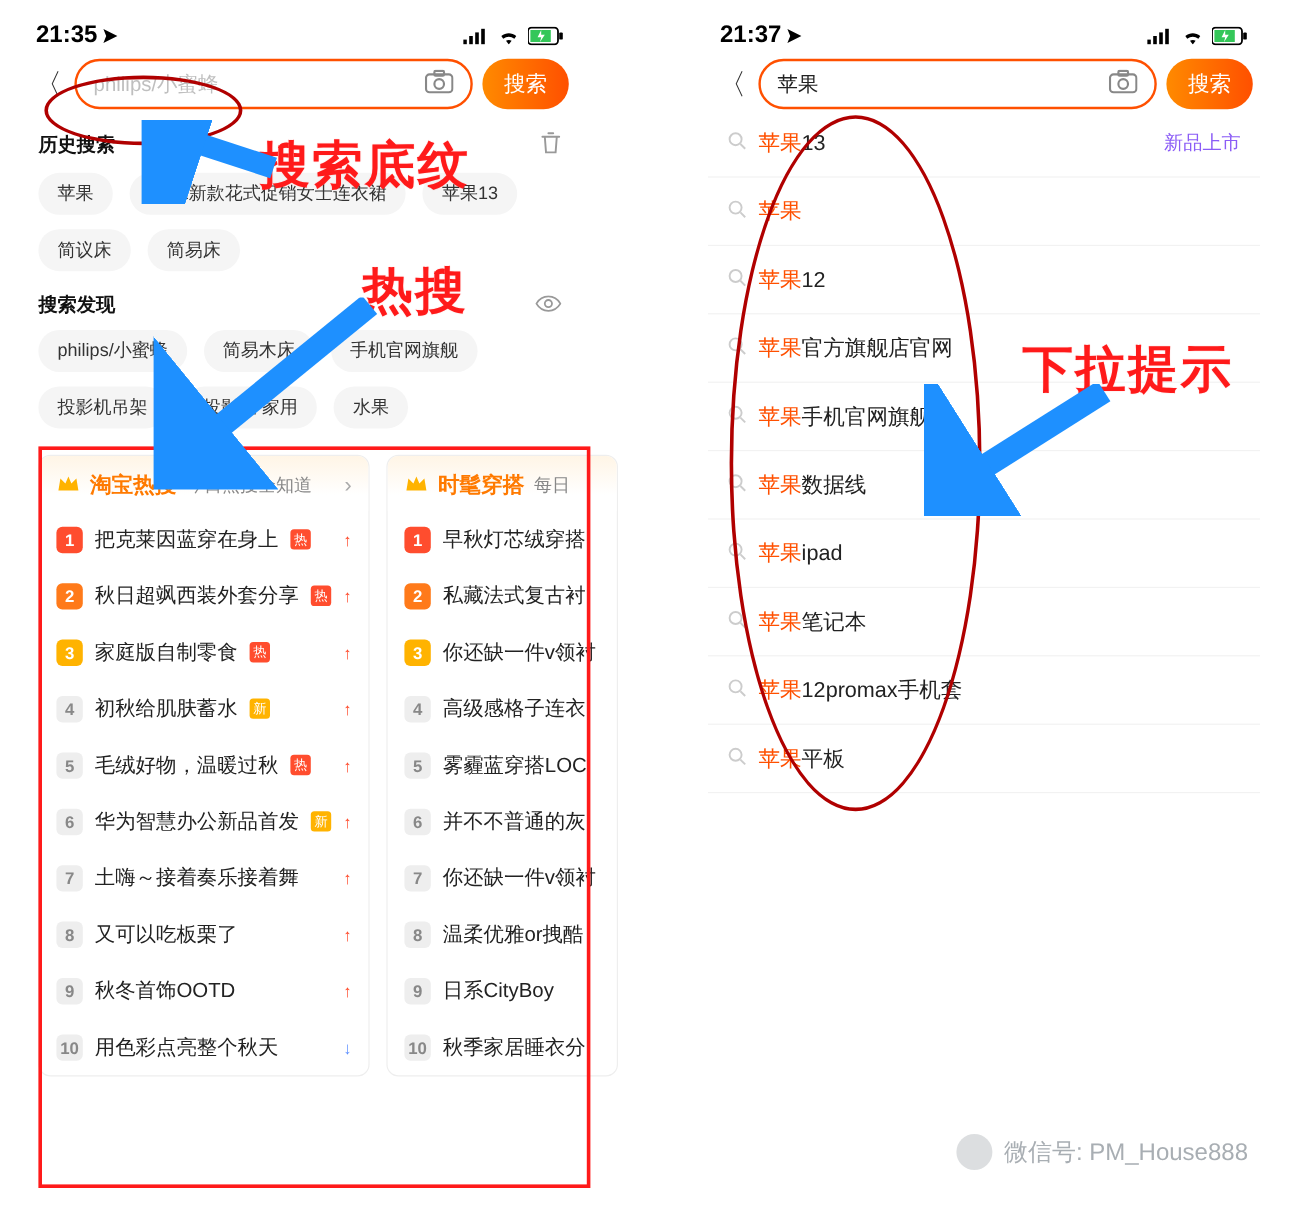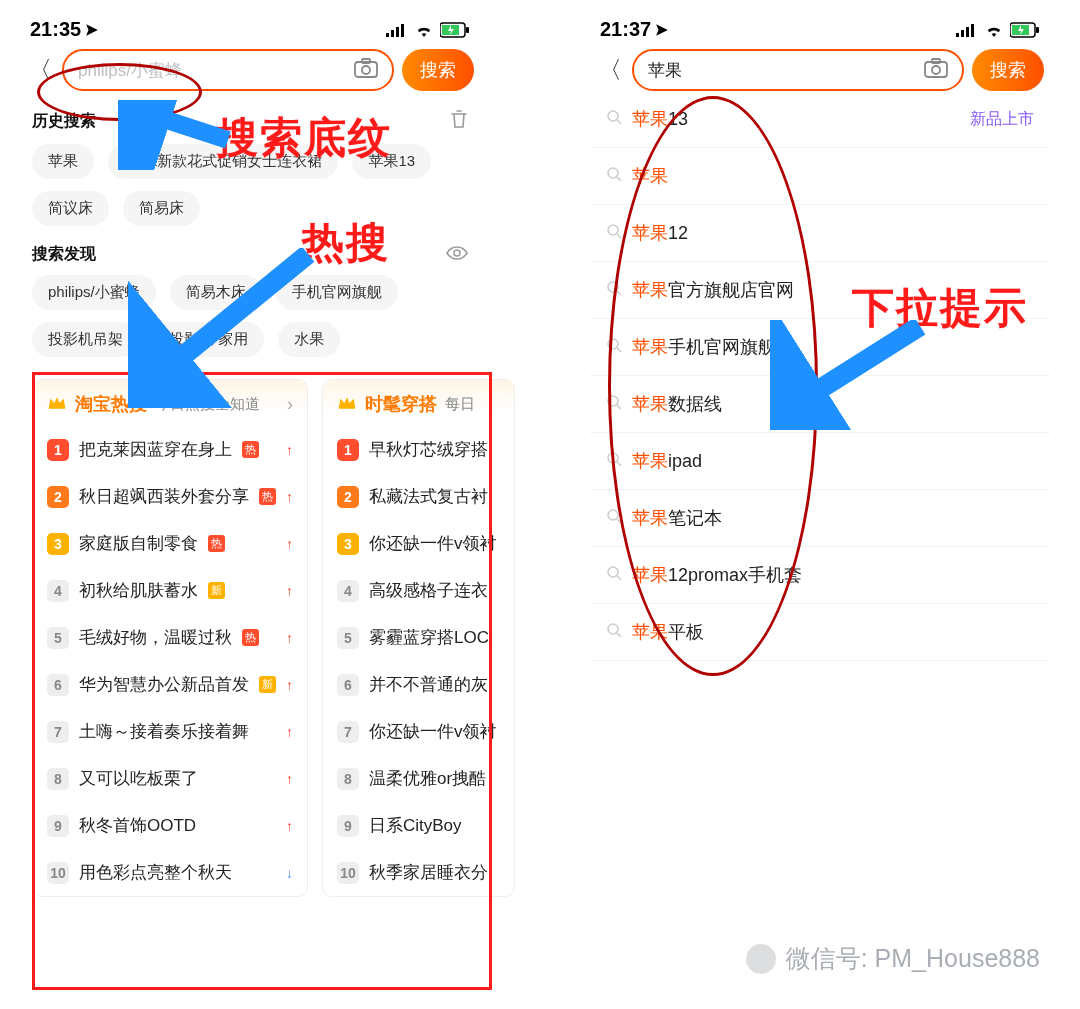--- a/index.html
+++ b/index.html
@@ -187,21 +187,21 @@
 
   
   .wm {
     position:absolute;
     right:40px;
     bottom:34px;
     display:flex;
     align-items:center;
     gap:10px;
     color:#9aa0a6;
-    font-size:25px;
+    font-size:20px;
     opacity:.85;
   }
   .wm .bubble {
     width:30px;height:30px;border-radius:50%;
     background:#9aa0a6;opacity:.4;position:relative;
   }
   .wm .bubble::after{
     content:"";position:absolute;left:4px;bottom:-4px;
     border:6px solid transparent;border-top-color:#9aa0a6;opacity:.8;
   }

